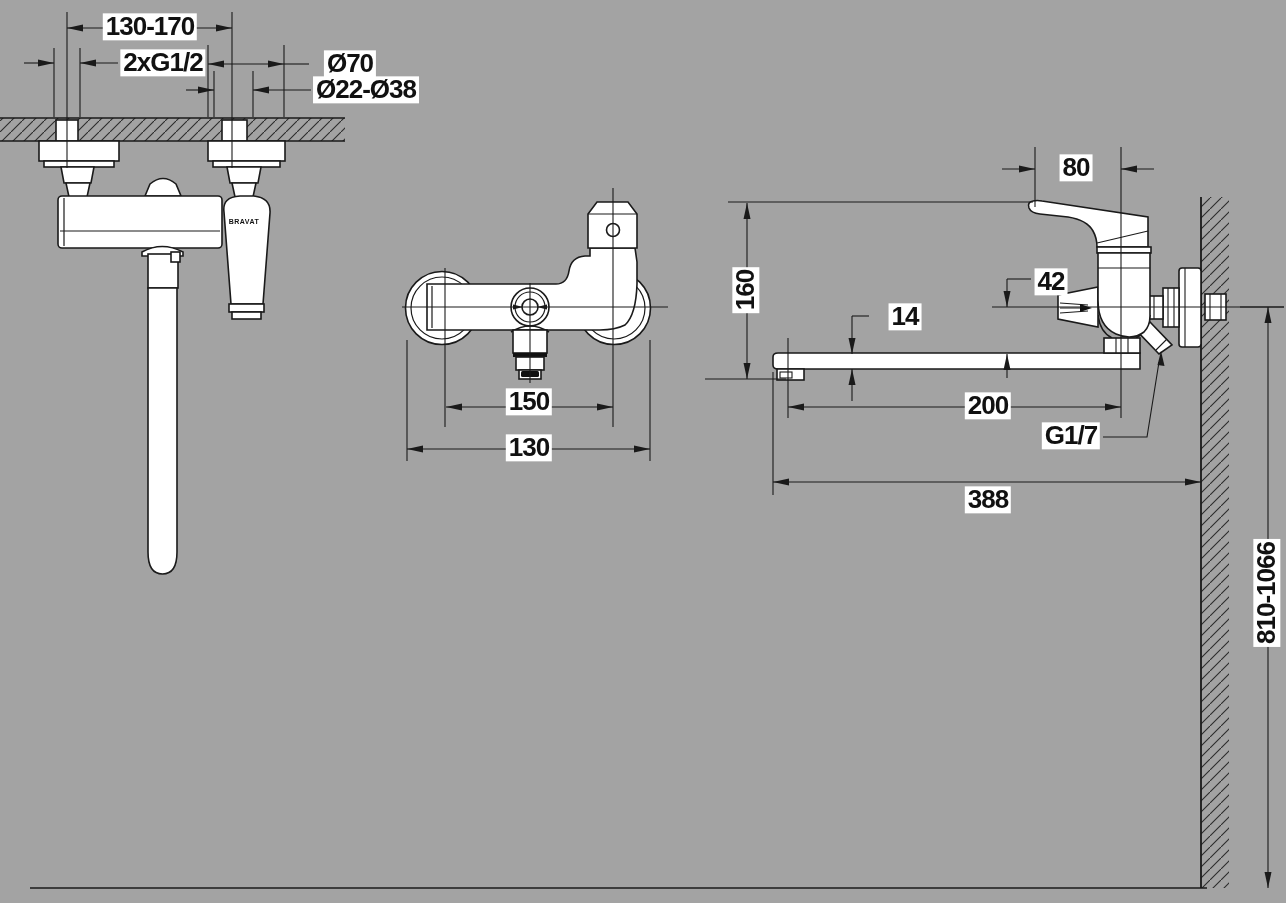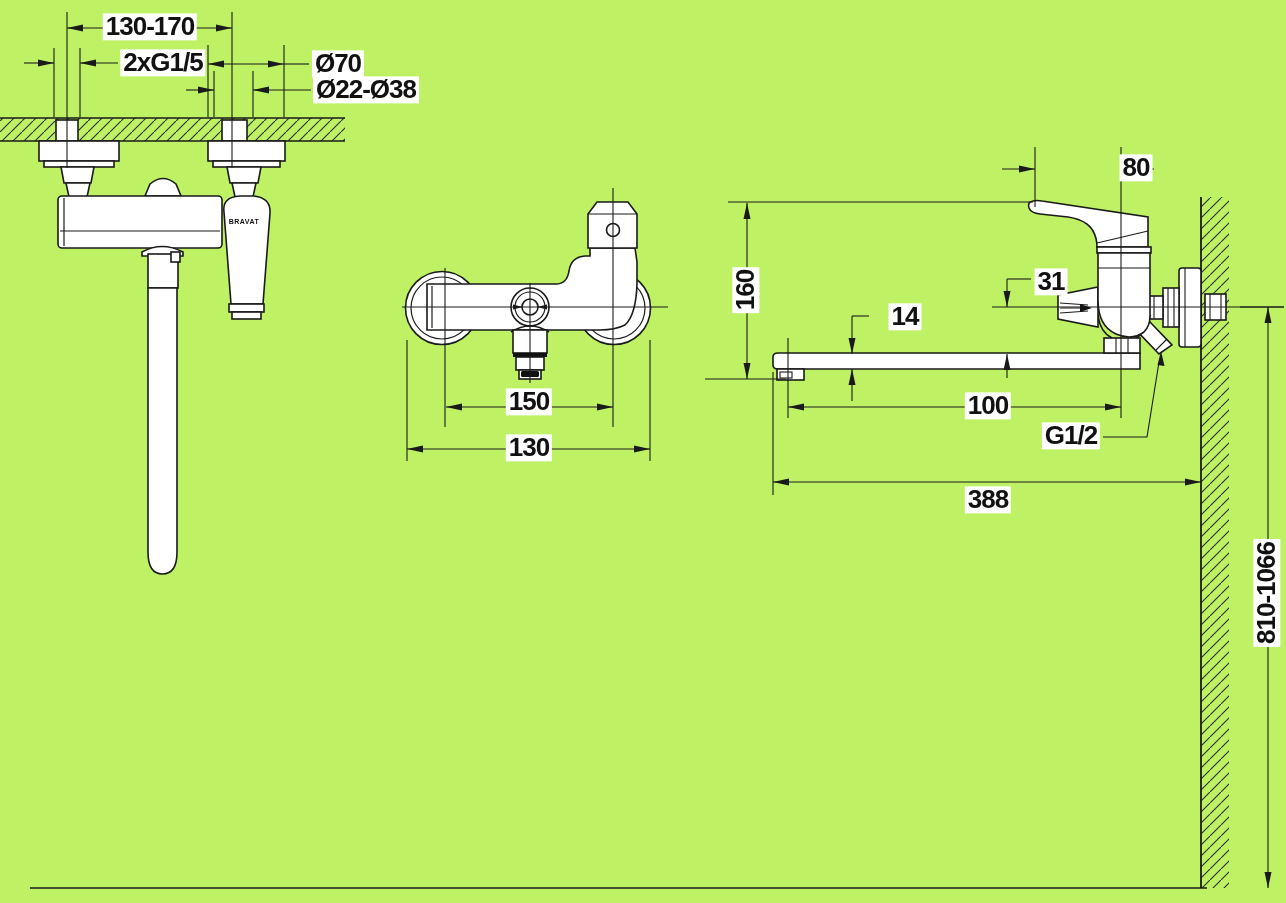--- a/index.html
+++ b/index.html
@@ -1,17 +1,17 @@
 <!DOCTYPE html>
 <html><head>
 <meta charset="utf-8">
 <style>
   html,body{margin:0;padding:0;background:#fff;}
   .stage{
-    position:relative;width:1286px;height:903px;background:#bef264;overflow:hidden;
+    position:relative;width:1286px;height:903px;background:#a3a3a3;overflow:hidden;
     font-family:"Liberation Sans", sans-serif;
   }
   .stage svg{position:absolute;left:0;top:0;}
   .dim{
     position:absolute;transform:translate(-50%,-50%);
     font:700 26px "Liberation Sans", sans-serif;letter-spacing:-1px;
     color:#111;background:#fff;padding:0 3px;white-space:nowrap;z-index:5;line-height:1.05;
   }
   .dim.v{transform:translate(-50%,-50%) rotate(-90deg);}
   .brand{
@@ -217,30 +217,30 @@
         <path d="M1201,482 L1185,478.5 L1185,485.5 Z"></path>
     <path d="M1268,307 L1264.5,323 L1271.5,323 Z"></path>
         <path d="M1268,888 L1264.5,872 L1271.5,872 Z"></path>
     <path d="M1161,351 L1164.5,366 L1157.5,365 Z"></path>
   </g>
 
   <line x1="30" y1="888" x2="1207" y2="888" stroke="#1a1a1a" stroke-width="1.6"></line>
 </svg>
 
   <div class="dim" style="left:150px;top:27px">130-170</div>
-  <div class="dim" style="left:163px;top:63px">2xG1/5</div>
-  <div class="dim" style="left:338px;top:64px">Ø70</div>
+  <div class="dim" style="left:163px;top:63px">2xG1/2</div>
+  <div class="dim" style="left:350px;top:64px">Ø70</div>
   <div class="dim" style="left:366px;top:90px">Ø22-Ø38</div>
 
   <div class="dim" style="left:529px;top:402px">150</div>
   <div class="dim" style="left:529px;top:448px">130</div>
 
-  <div class="dim" style="left:1136px;top:168px">80</div>
+  <div class="dim" style="left:1076px;top:168px">80</div>
   <div class="dim v" style="left:746px;top:290px">160</div>
-  <div class="dim" style="left:1051px;top:282px">31</div>
+  <div class="dim" style="left:1051px;top:282px">42</div>
   <div class="dim" style="left:905px;top:317px">14</div>
-  <div class="dim" style="left:988px;top:406px">100</div>
-  <div class="dim" style="left:1071px;top:436px">G1/2</div>
+  <div class="dim" style="left:988px;top:406px">200</div>
+  <div class="dim" style="left:1071px;top:436px">G1/7</div>
   <div class="dim" style="left:988px;top:500px">388</div>
   <div class="dim v" style="left:1267px;top:593px">810-1066</div>
 
   <div class="brand" style="left:244px;top:221px">BRAVAT</div>
 </div>
 
 </body></html>

